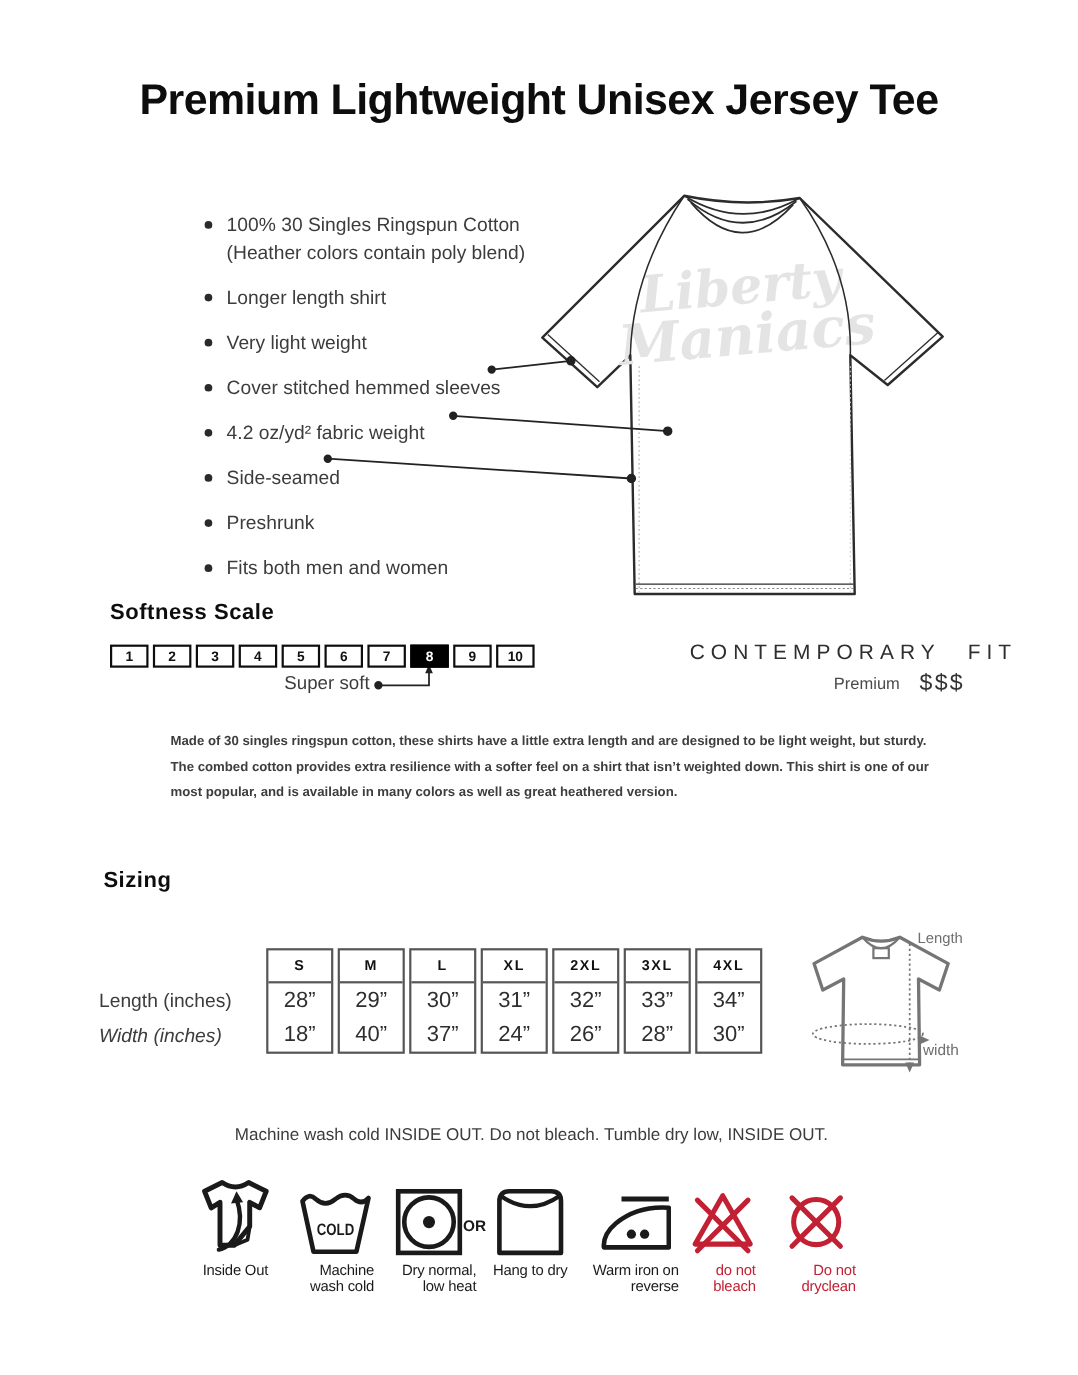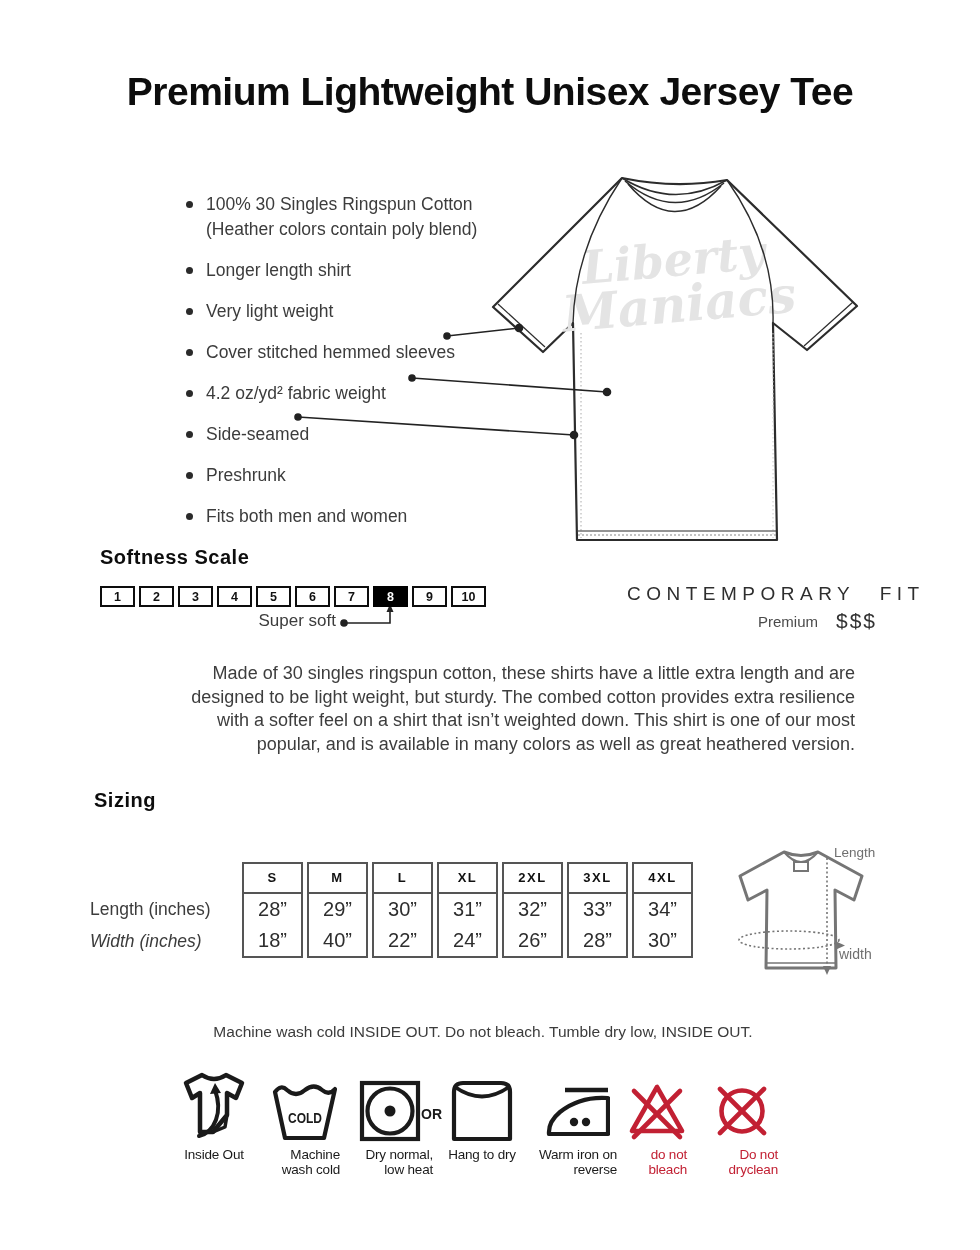--- a/index.html
+++ b/index.html
@@ -27,22 +27,22 @@
   .supersoft{top:611px;left:230px;width:106px;text-align:right;font-size:17px;font-weight:300;color:#3c3c3c;}
 
   
   .fitlabel{top:583px;left:627px;font-size:19px;font-weight:400;color:#2e2e2e;
             letter-spacing:5.5px;word-spacing:14px;}
   .premiumrow{top:609px;left:758px;display:flex;align-items:center;gap:18px;}
   .premiumrow .tier{font-size:15px;font-weight:300;color:#4a4a4a;}
   .premiumrow .price{font-size:21px;font-weight:400;color:#333;letter-spacing:2px;}
 
   
-  .desc{top:662px;left:155px;width:700px;font-size:18px;line-height:23.5px;
-        font-weight:400;color:#3d3d3d;text-align:right;}
+  .desc{top:662px;left:155px;width:700px;font-size:12px;line-height:23.5px;
+        font-weight:700;color:#3d3d3d;}
 
   
   .sizetable{top:862px;left:242px;display:flex;gap:4px;}
   .sizecol{width:57px;border:2.5px solid #555;background:#fff;}
   .sizecol .hd{height:28px;line-height:28px;text-align:center;font-size:13px;font-weight:700;
                letter-spacing:1.5px;color:#111;border-bottom:2px solid #555;}
   .sizecol .val{height:31px;line-height:31px;text-align:center;font-size:20px;
                 font-weight:300;color:#2e2e2e;}
   .sizecol .val:first-of-type{margin-top:2px;}
   .rowlabel{left:90px;font-size:17.5px;font-weight:300;color:#3c3c3c;}
@@ -161,21 +161,21 @@
       <div class="val">18”</div>
     </div>
     <div class="sizecol">
       <div class="hd">M</div>
       <div class="val">29”</div>
       <div class="val">40”</div>
     </div>
     <div class="sizecol">
       <div class="hd">L</div>
       <div class="val">30”</div>
-      <div class="val">22”</div>
+      <div class="val">37”</div>
     </div>
     <div class="sizecol">
       <div class="hd">XL</div>
       <div class="val">31”</div>
       <div class="val">24”</div>
     </div>
     <div class="sizecol">
       <div class="hd">2XL</div>
       <div class="val">32”</div>
       <div class="val">26”</div>

